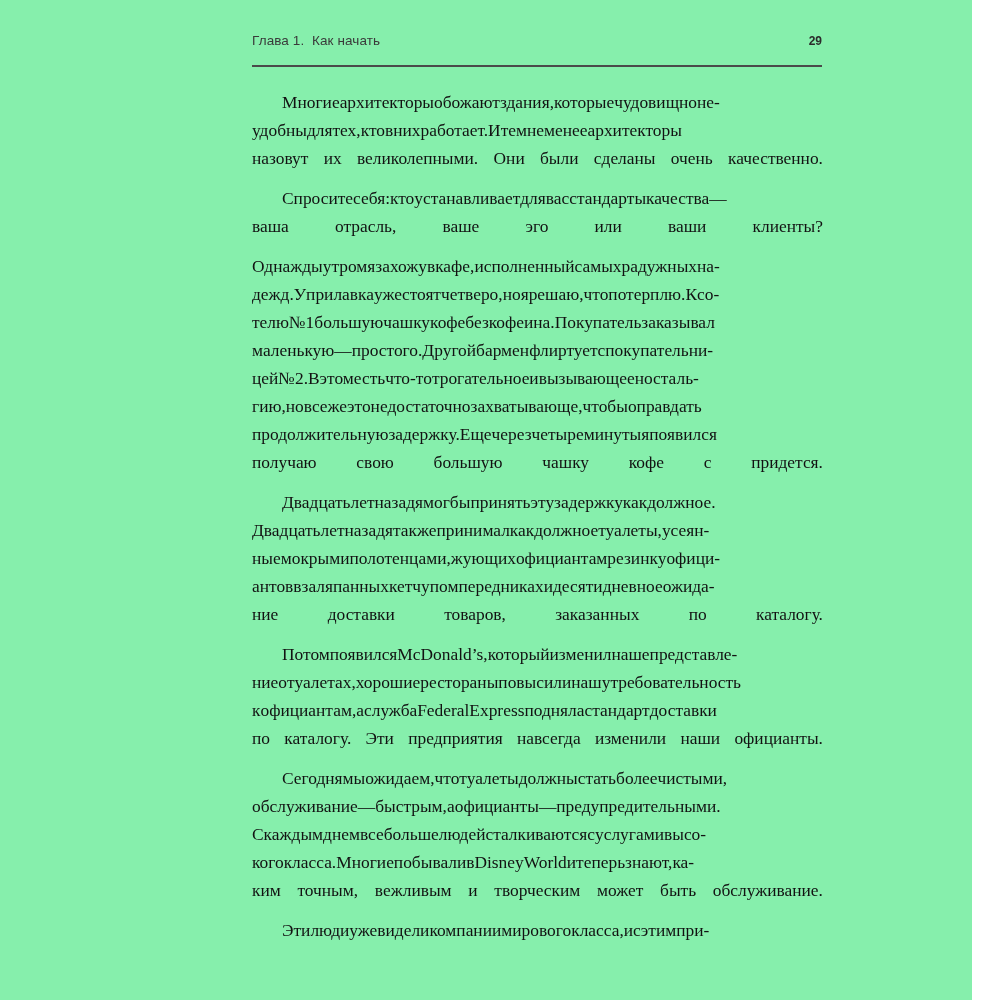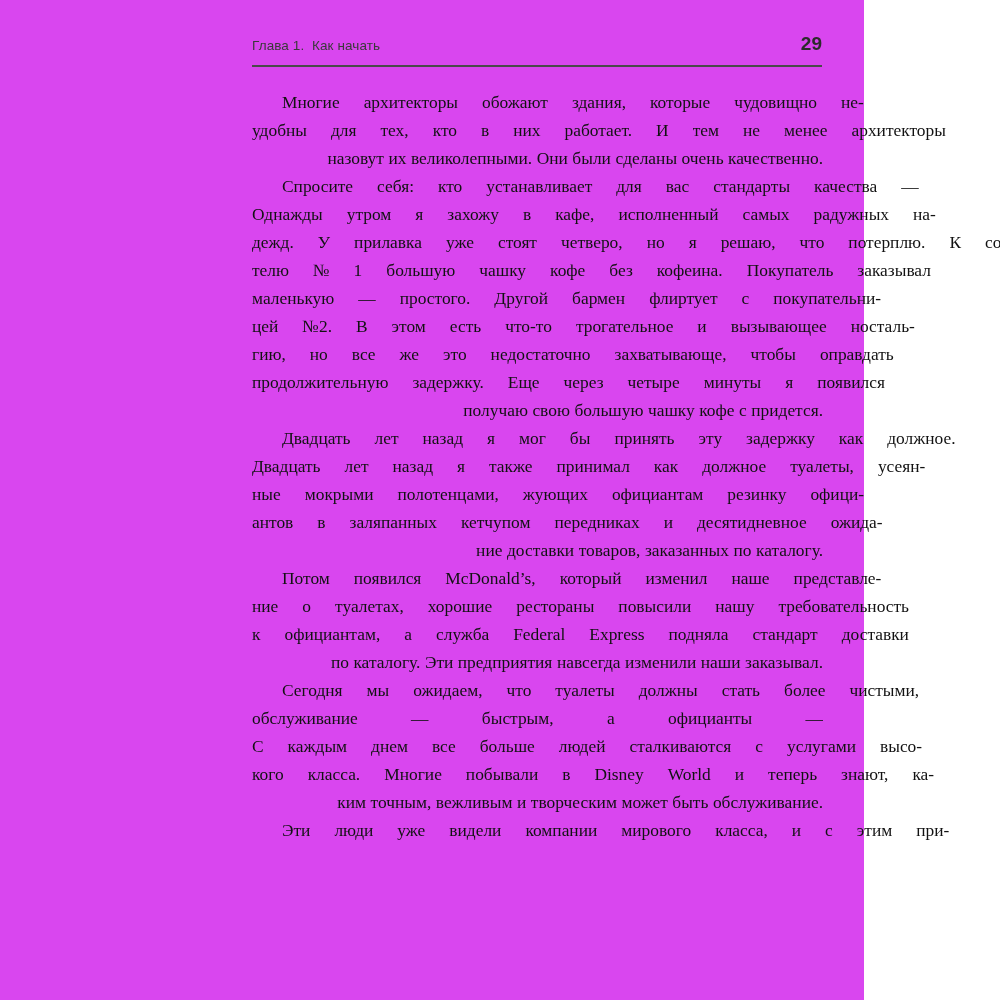--- a/index.html
+++ b/index.html
@@ -12,23 +12,23 @@
     width: 1000px;
     height: 1000px;
     overflow: hidden;
     font-family: "Liberation Serif", "DejaVu Serif", serif;
     color: #111111;
     -webkit-font-smoothing: antialiased;
   }
 
   .page {
     position: relative;
-    width: 864px;
+    width: 972px;
     height: 1000px;
-    background: #d946ef;
+    background: #86efac;
   }
 
   
   .running-head {
     position: absolute;
     left: 252px;
     top: 33px;
     width: 570px;
     display: flex;
     align-items: baseline;
@@ -36,21 +36,21 @@
   }
   .running-head .chapter-label {
     font-family: "Liberation Sans", "DejaVu Sans", sans-serif;
     font-size: 13.5px;
     letter-spacing: 0.1px;
     color: #3a3a3a;
     white-space: pre;
   }
   .running-head .folio {
     font-family: "Liberation Sans", "DejaVu Sans", sans-serif;
-    font-size: 19px;
+    font-size: 12px;
     font-weight: 700;
     color: #2b2b2b;
   }
   .head-rule {
     position: absolute;
     left: 252px;
     top: 65px;
     width: 570px;
     height: 2px;
     background: #4a4a4a;
@@ -68,36 +68,35 @@
   .line {
     display: flex;
     font-size: 17.4px;
     line-height: 28px;
     height: 28px;
     white-space: pre;
     color: #121212;
   }
   
   .line.just {
-    justify-content: space-between;
-    gap: 24px;
+    justify-content: flex-start;
   }
   
   .line.last {
-    justify-content: flex-end;
+    justify-content: space-between;
   }
   .line.last .w + .w { margin-left: 0.26em; }
 
   .line .w { display: inline-block; }
 
   
   .line.indent { padding-left: 30px; }
 
   .para { margin: 0; }
-  .para + .para { margin-top: 0; }
+  .para + .para { margin-top: 12px; }
 
   
   .section-heading {
     font-family: "Liberation Sans", "DejaVu Sans", sans-serif;
     font-weight: 700;
     font-size: 22.5px;
     line-height: 26px;
     letter-spacing: -0.35px;
     color: #000000;
     transform: scaleX(0.93);
@@ -121,20 +120,21 @@
   <div class="head-rule"></div>
 
   <div class="column" id="text-column">
       <div class="para">
         <div class="line just indent"><span class="w">Многие</span><span class="w">архитекторы</span><span class="w">обожают</span><span class="w">здания,</span><span class="w">которые</span><span class="w">чудовищно</span><span class="w">не-</span></div>
         <div class="line just"><span class="w">удобны</span><span class="w">для</span><span class="w">тех,</span><span class="w">кто</span><span class="w">в</span><span class="w">них</span><span class="w">работает.</span><span class="w">И</span><span class="w">тем</span><span class="w">не</span><span class="w">менее</span><span class="w">архитекторы</span></div>
         <div class="line last"><span class="w">назовут</span><span class="w">их</span><span class="w">великолепными.</span><span class="w">Они</span><span class="w">были</span><span class="w">сделаны</span><span class="w">очень</span><span class="w">качественно.</span></div>
       </div>
       <div class="para">
         <div class="line just indent"><span class="w">Спросите</span><span class="w">себя:</span><span class="w">кто</span><span class="w">устанавливает</span><span class="w">для</span><span class="w">вас</span><span class="w">стандарты</span><span class="w">качества</span><span class="w">—</span></div>
+        <div class="line last"><span class="w">ваша</span><span class="w">отрасль,</span><span class="w">ваше</span><span class="w">эго</span><span class="w">или</span><span class="w">ваши</span><span class="w">клиенты?</span></div>
       </div>
       <div class="para">
         <div class="line just"><span class="w">Однажды</span><span class="w">утром</span><span class="w">я</span><span class="w">захожу</span><span class="w">в</span><span class="w">кафе,</span><span class="w">исполненный</span><span class="w">самых</span><span class="w">радужных</span><span class="w">на-</span></div>
         <div class="line just"><span class="w">дежд.</span><span class="w">У</span><span class="w">прилавка</span><span class="w">уже</span><span class="w">стоят</span><span class="w">четверо,</span><span class="w">но</span><span class="w">я</span><span class="w">решаю,</span><span class="w">что</span><span class="w">потерплю.</span><span class="w">К</span><span class="w">со-</span></div>
         <div class="line just"><span class="w">телю</span><span class="w">№</span><span class="w">1</span><span class="w">большую</span><span class="w">чашку</span><span class="w">кофе</span><span class="w">без</span><span class="w">кофеина.</span><span class="w">Покупатель</span><span class="w">заказывал</span></div>
         <div class="line just"><span class="w">маленькую</span><span class="w">—</span><span class="w">простого.</span><span class="w">Другой</span><span class="w">бармен</span><span class="w">флиртует</span><span class="w">с</span><span class="w">покупательни-</span></div>
         <div class="line just"><span class="w">цей</span><span class="w">№2.</span><span class="w">В</span><span class="w">этом</span><span class="w">есть</span><span class="w">что-то</span><span class="w">трогательное</span><span class="w">и</span><span class="w">вызывающее</span><span class="w">носталь-</span></div>
         <div class="line just"><span class="w">гию,</span><span class="w">но</span><span class="w">все</span><span class="w">же</span><span class="w">это</span><span class="w">недостаточно</span><span class="w">захватывающе,</span><span class="w">чтобы</span><span class="w">оправдать</span></div>
         <div class="line just"><span class="w">продолжительную</span><span class="w">задержку.</span><span class="w">Еще</span><span class="w">через</span><span class="w">четыре</span><span class="w">минуты</span><span class="w">я</span><span class="w">появился</span></div>
         <div class="line last"><span class="w">получаю</span><span class="w">свою</span><span class="w">большую</span><span class="w">чашку</span><span class="w">кофе</span><span class="w">с</span><span class="w">придется.</span></div>
@@ -143,25 +143,25 @@
         <div class="line just indent"><span class="w">Двадцать</span><span class="w">лет</span><span class="w">назад</span><span class="w">я</span><span class="w">мог</span><span class="w">бы</span><span class="w">принять</span><span class="w">эту</span><span class="w">задержку</span><span class="w">как</span><span class="w">должное.</span></div>
         <div class="line just"><span class="w">Двадцать</span><span class="w">лет</span><span class="w">назад</span><span class="w">я</span><span class="w">также</span><span class="w">принимал</span><span class="w">как</span><span class="w">должное</span><span class="w">туалеты,</span><span class="w">усеян-</span></div>
         <div class="line just"><span class="w">ные</span><span class="w">мокрыми</span><span class="w">полотенцами,</span><span class="w">жующих</span><span class="w">официантам</span><span class="w">резинку</span><span class="w">офици-</span></div>
         <div class="line just"><span class="w">антов</span><span class="w">в</span><span class="w">заляпанных</span><span class="w">кетчупом</span><span class="w">передниках</span><span class="w">и</span><span class="w">десятидневное</span><span class="w">ожида-</span></div>
         <div class="line last"><span class="w">ние</span><span class="w">доставки</span><span class="w">товаров,</span><span class="w">заказанных</span><span class="w">по</span><span class="w">каталогу.</span></div>
       </div>
       <div class="para">
         <div class="line just indent"><span class="w">Потом</span><span class="w">появился</span><span class="w">McDonald’s,</span><span class="w">который</span><span class="w">изменил</span><span class="w">наше</span><span class="w">представле-</span></div>
         <div class="line just"><span class="w">ние</span><span class="w">о</span><span class="w">туалетах,</span><span class="w">хорошие</span><span class="w">рестораны</span><span class="w">повысили</span><span class="w">нашу</span><span class="w">требовательность</span></div>
         <div class="line just"><span class="w">к</span><span class="w">официантам,</span><span class="w">а</span><span class="w">служба</span><span class="w">Federal</span><span class="w">Express</span><span class="w">подняла</span><span class="w">стандарт</span><span class="w">доставки</span></div>
-        <div class="line last"><span class="w">по</span><span class="w">каталогу.</span><span class="w">Эти</span><span class="w">предприятия</span><span class="w">навсегда</span><span class="w">изменили</span><span class="w">наши</span><span class="w">заказывал.</span></div>
+        <div class="line last"><span class="w">по</span><span class="w">каталогу.</span><span class="w">Эти</span><span class="w">предприятия</span><span class="w">навсегда</span><span class="w">изменили</span><span class="w">наши</span><span class="w">официанты.</span></div>
       </div>
       <div class="para">
         <div class="line just indent"><span class="w">Сегодня</span><span class="w">мы</span><span class="w">ожидаем,</span><span class="w">что</span><span class="w">туалеты</span><span class="w">должны</span><span class="w">стать</span><span class="w">более</span><span class="w">чистыми,</span></div>
-        <div class="line just"><span class="w">обслуживание</span><span class="w">—</span><span class="w">быстрым,</span><span class="w">а</span><span class="w">официанты</span><span class="w">—</span></div>
+        <div class="line just"><span class="w">обслуживание</span><span class="w">—</span><span class="w">быстрым,</span><span class="w">а</span><span class="w">официанты</span><span class="w">—</span><span class="w">предупредительными.</span></div>
         <div class="line just"><span class="w">С</span><span class="w">каждым</span><span class="w">днем</span><span class="w">все</span><span class="w">больше</span><span class="w">людей</span><span class="w">сталкиваются</span><span class="w">с</span><span class="w">услугами</span><span class="w">высо-</span></div>
         <div class="line just"><span class="w">кого</span><span class="w">класса.</span><span class="w">Многие</span><span class="w">побывали</span><span class="w">в</span><span class="w">Disney</span><span class="w">World</span><span class="w">и</span><span class="w">теперь</span><span class="w">знают,</span><span class="w">ка-</span></div>
         <div class="line last"><span class="w">ким</span><span class="w">точным,</span><span class="w">вежливым</span><span class="w">и</span><span class="w">творческим</span><span class="w">может</span><span class="w">быть</span><span class="w">обслуживание.</span></div>
       </div>
       <div class="para">
         <div class="line just indent"><span class="w">Эти</span><span class="w">люди</span><span class="w">уже</span><span class="w">видели</span><span class="w">компании</span><span class="w">мирового</span><span class="w">класса,</span><span class="w">и</span><span class="w">с</span><span class="w">этим</span><span class="w">при-</span></div>
       </div>
     </div>
 
 </div>

